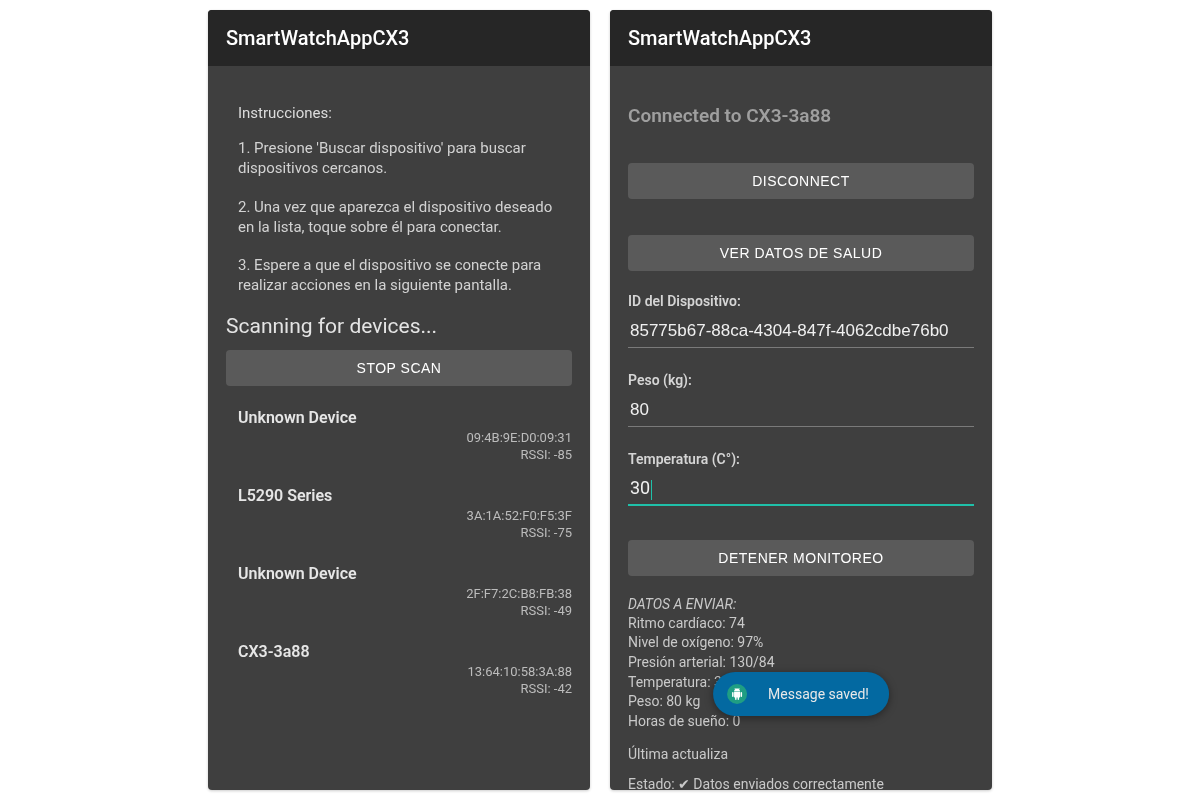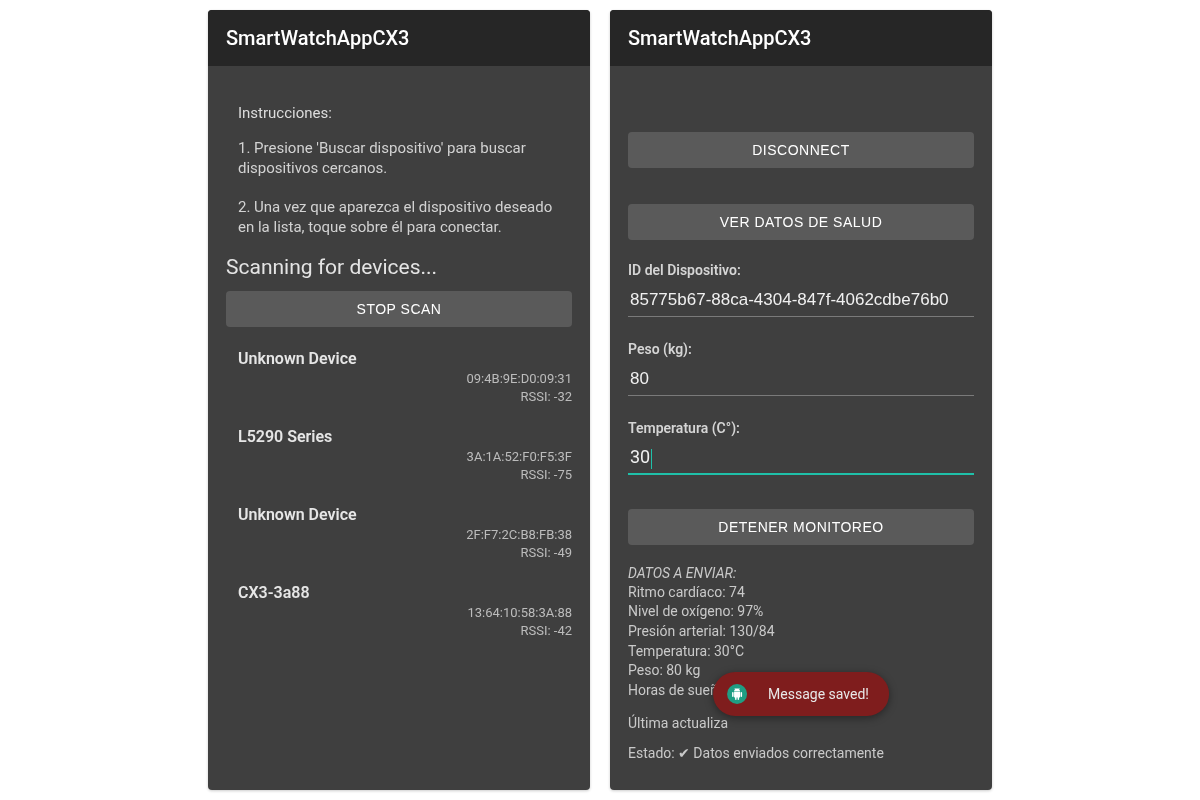--- a/index.html
+++ b/index.html
@@ -128,21 +128,21 @@
     font-size: 14px;
     line-height: 1.4;
   }
   .ultima { margin-top: 14px; }
   .estado { margin-top: 10px; }
   .toast {
     position: absolute;
     left: 50%;
     transform: translateX(-50%);
     bottom: 74px;
-    background: #7f1d1d;
+    background: #0369a1;
     color: #e8e8e8;
     font-size: 14px;
     padding: 12px 20px 12px 14px;
     border-radius: 24px;
     display: flex;
     align-items: center;
     gap: 21px;
     box-shadow: 0 2px 8px rgba(0,0,0,0.4);
   }
   .toast-icon {
@@ -171,27 +171,28 @@
 <body>
 
 <div class="phone">
   <div class="app-bar">
     <span>SmartWatchAppCX3</span>
   </div>
   <div class="body-area">
     <div class="instr-heading">Instrucciones:</div>
     <div class="instr">1. Presione 'Buscar dispositivo' para buscar dispositivos cercanos.</div>
     <div class="instr">2. Una vez que aparezca el dispositivo deseado en la lista, toque sobre él para conectar.</div>
+    <div class="instr">3. Espere a que el dispositivo se conecte para realizar acciones en la siguiente pantalla.</div>
     <div class="scanning">Scanning for devices...</div>
     <button class="btn">STOP SCAN</button>
 
     <div class="device">
       <div class="device-name">Unknown Device</div>
       <div class="device-sub">09:4B:9E:D0:09:31</div>
-      <div class="device-sub">RSSI: -32</div>
+      <div class="device-sub">RSSI: -85</div>
     </div>
     <div class="device">
       <div class="device-name">L5290 Series</div>
       <div class="device-sub">3A:1A:52:F0:F5:3F</div>
       <div class="device-sub">RSSI: -75</div>
     </div>
     <div class="device">
       <div class="device-name">Unknown Device</div>
       <div class="device-sub">2F:F7:2C:B8:FB:38</div>
       <div class="device-sub">RSSI: -49</div>
@@ -202,20 +203,21 @@
       <div class="device-sub">RSSI: -42</div>
     </div>
   </div>
 </div>
 
 <div class="phone">
   <div class="app-bar">
     <span>SmartWatchAppCX3</span>
   </div>
   <div class="body-area">
+    <div class="connected-title">Connected to CX3-3a88</div>
 
     <div class="btn-row">
       <button class="btn">DISCONNECT</button>
     </div>
     <div class="btn-row">
       <button class="btn">VER DATOS DE SALUD</button>
     </div>
 
     <div class="field-label">ID del Dispositivo:</div>
     <input class="field-input" value="85775b67-88ca-4304-847f-4062cdbe76b0" style="">

